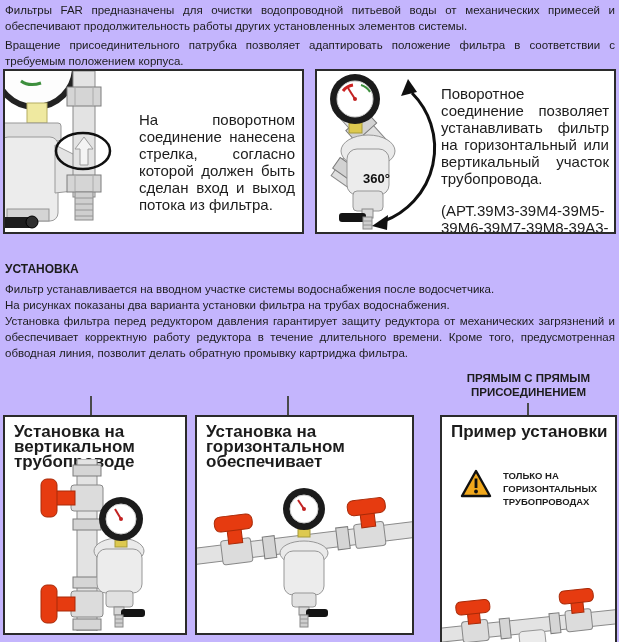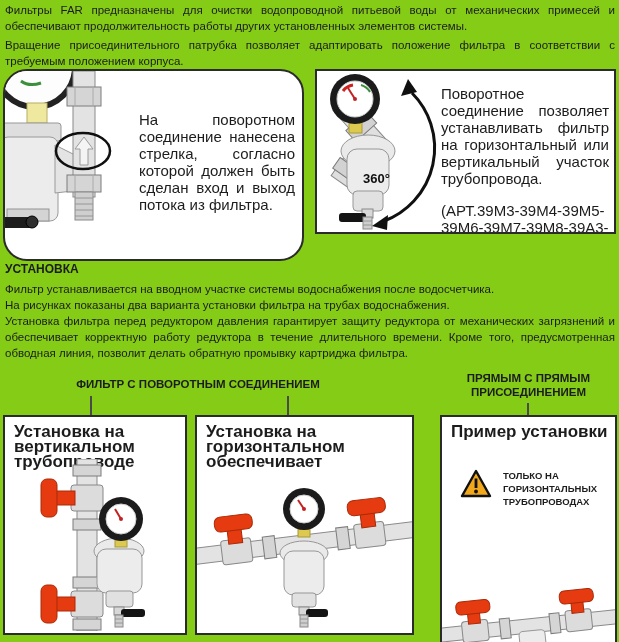--- a/index.html
+++ b/index.html
@@ -1,16 +1,16 @@
 <!DOCTYPE html>
 <html><head>
 <meta charset="utf-8">
 <style>
   html,body{margin:0;padding:0;background:#fff;}
-  #page{position:relative;width:619px;height:642px;background:#84cc16;overflow:hidden;
+  #page{position:relative;width:619px;height:642px;background:#c4b5fd;overflow:hidden;
         font-family:"Liberation Sans",sans-serif;color:#1c1c1c;}
   .para{position:absolute;font-size:11.5px;line-height:16px;text-align:justify;}
   .frame{position:absolute;border:2px solid #2b2b2b;background:#fff;box-sizing:border-box;overflow:hidden;}
   .frame svg{display:block;}
   .callout-text{position:absolute;font-size:15px;line-height:17px;text-align:justify;}
   .group-title{position:absolute;font-weight:bold;font-size:11.5px;line-height:14px;text-align:center;}
   .connector{position:absolute;width:2px;background:#4a4a4a;}
   .box-title{position:absolute;left:9px;top:7px;font-weight:bold;font-size:17px;line-height:15px;}
   .warn-row{position:absolute;left:18px;top:52px;display:flex;align-items:flex-start;gap:11px;}
   .warn-text{font-weight:bold;font-size:9.5px;line-height:13px;width:112px;}
@@ -18,21 +18,21 @@
   .art-block{font-weight:normal;margin-top:15px;text-align:left;}
 </style>
 </head>
 <body>
 
 <div id="page">
 
   <div class="para" style="left:5px;top:2px;width:610px;">Фильтры FAR предназначены для очистки водопроводной питьевой воды от механических примесей и обеспечивают продолжительность работы других установленных элементов системы.</div>
   <div class="para" style="left:5px;top:37px;width:610px;">Вращение присоединительного патрубка позволяет адаптировать положение фильтра в соответствии с требуемым положением корпуса.</div>
 
-  <div class="frame" style="left:3px;top:69px;width:301px;height:192px;border-radius:24px;">
+  <div class="frame" style="left:3px;top:69px;width:301px;height:165px;">
     <svg width="128" height="161" viewBox="0 0 128 161" style="position:absolute;left:0;top:0;">
 
       <g>
         <circle cx="30" cy="-4" r="40" fill="#fdfdfd" stroke="#222" stroke-width="6"></circle>
         <path d="M16 10 q8 6 20 2" fill="none" stroke="#3d8f3d" stroke-width="3"></path>
         <rect x="22" y="32" width="20" height="20" fill="#efe9a0" stroke="#b6ae62" stroke-width="1"></rect>
       </g>
 
       <g>
         <rect x="-8" y="52" width="64" height="18" rx="3" fill="#dedede" stroke="#979797"></rect>
@@ -120,21 +120,20 @@
       <div>Поворотное соединение позволяет устанавливать фильтр на горизонтальный или вертикальный участок трубопровода.</div>
       <div class="art-block">(АРТ.39M3-39M4-39M5-39M6-39M7-39M8-39A3-39A4-39A5-39A6-39A7-39A8)</div>
     </div>
   </div>
 
   <div class="inst-head">УСТАНОВКА</div>
   <div class="para" style="left:5px;top:281px;width:610px;text-align:left;">Фильтр устанавливается на вводном участке системы водоснабжения после водосчетчика.</div>
   <div class="para" style="left:5px;top:297px;width:610px;text-align:left;">На рисунках показаны два варианта установки фильтра на трубах водоснабжения.</div>
   <div class="para" style="left:5px;top:313px;width:610px;">Установка фильтра перед редуктором давления гарантирует защиту редуктора от механических загрязнений и обеспечивает корректную работу редуктора в течение длительного времени. Кроме того, предусмотренная обводная линия, позволит делать обратную промывку картриджа фильтра.</div>
 
-  <div class="group-title" style="left:0;top:377px;width:396px;">ФИЛЬТР С ПОВОРОТНЫМ СОЕДИНЕНИЕМ</div>
   <div class="group-title" style="left:440px;top:371px;width:177px;">ПРЯМЫМ С ПРЯМЫМ ПРИСОЕДИНЕНИЕМ</div>
   <div class="connector" style="left:90px;top:396px;height:19px;"></div>
   <div class="connector" style="left:287px;top:396px;height:19px;"></div>
   <div class="connector" style="left:527px;top:403px;height:12px;"></div>
 
   <div class="frame" style="left:3px;top:415px;width:184px;height:220px;">
     <div class="box-title" style="width:165px;">Установка на вертикальном трубопроводе</div>
     <svg width="180" height="172" viewBox="0 0 180 172" style="position:absolute;left:0;bottom:2px;">
 
       <g>

